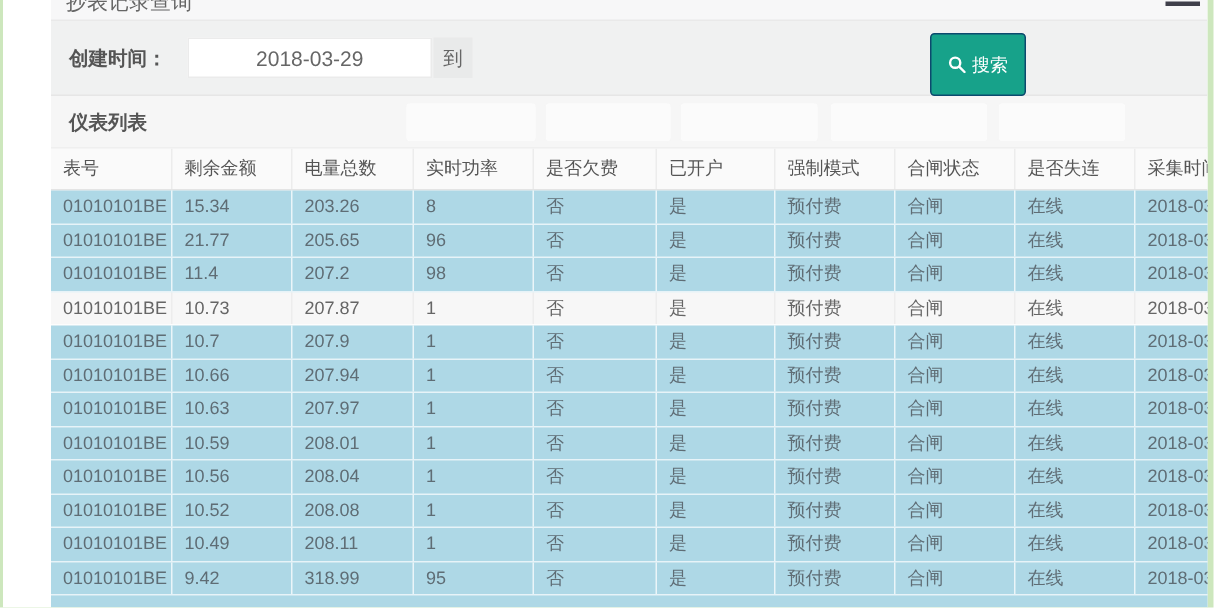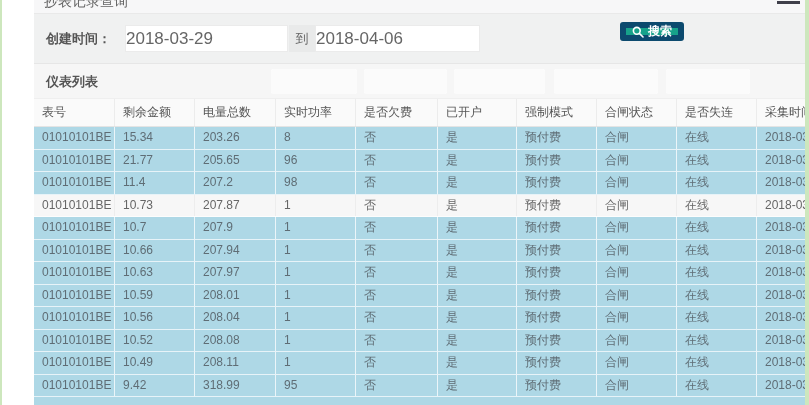--- a/index.html
+++ b/index.html
@@ -30,38 +30,37 @@
   .form-row {
     position: relative; height: 50px; background: #f0f1f1;
     border-bottom: 1px solid #e6e6e6;
   }
   .form-label {
     position: absolute; left: 12px; top: 0; height: 50px; line-height: 50px;
     font-size: 13px; color: #555; font-weight: bold;
   }
   .date-input {
     position: absolute; top: 11px; height: 27px; background: #fff;
-    border: 1px solid #ebebeb; font-size: 17px; color: #666;
-    text-align: left; font-family: "Liberation Sans", "DejaVu Sans", sans-serif;
+    border: 1px solid #ebebeb; font-size: 14px; color: #666;
+    text-align: center; font-family: "Liberation Sans", "DejaVu Sans", sans-serif;
     outline: none;
   }
   .date-start { left: 91px; width: 163px; }
   .date-end   { left: 281px; width: 165px; }
   .to-label {
     position: absolute; left: 255px; width: 26px; top: 11px; height: 27px;
     line-height: 27px; text-align: center; font-size: 13px; color: #666;
     background: #e9eaea;
   }
   .search-button {
-    position: absolute; left: 586px; top: 8px; width: 64px; height: 19px;
-    background: #17a28a; border: 6px solid #0c4a6e; border-radius: 3px;
+    position: absolute; left: 586px; top: 8px; width: 64px; height: 42px;
+    background: #17a28a; border: 1px solid #0c4a6e; border-radius: 3px;
     color: #fff; font-size: 12px; display: flex; align-items: center;
     justify-content: center; gap: 4px; cursor: pointer;
     font-family: "Liberation Sans", "DejaVu Sans", sans-serif;
-    font-weight: bold;
   }
   .search-icon { width: 12px; height: 12px; display: block; }
   
   .section-bar {
     position: relative; height: 35px; background: #f6f6f6;
     border-bottom: 1px solid #efefef;
     font-weight: bold;
   }
   .section-title {
     position: absolute; left: 12px; height: 35px; line-height: 35px;
@@ -103,21 +102,20 @@
 
   <div class="title-bar">
     <span class="title-text">抄表记录查询</span>
   </div>
   <div class="minimize-bar"></div>
 
   <div class="form-row">
     <span class="form-label">创建时间：</span>
     <input class="date-input date-start" type="text" value="2018-03-29" style="">
     <span class="to-label">到</span>
-    <input class="date-input date-end" type="text" value="2018-04-06" style="">
     <button class="search-button">
       <svg class="search-icon" viewBox="0 0 12 12">
         <circle cx="4.8" cy="4.8" r="3.4" fill="none" stroke="#ffffff" stroke-width="1.6"></circle>
         <line x1="7.6" y1="7.6" x2="11" y2="11" stroke="#ffffff" stroke-width="1.6" stroke-linecap="round"></line>
       </svg>
       <span>搜索</span>
     </button>
   </div>
 
   <div class="section-bar">

